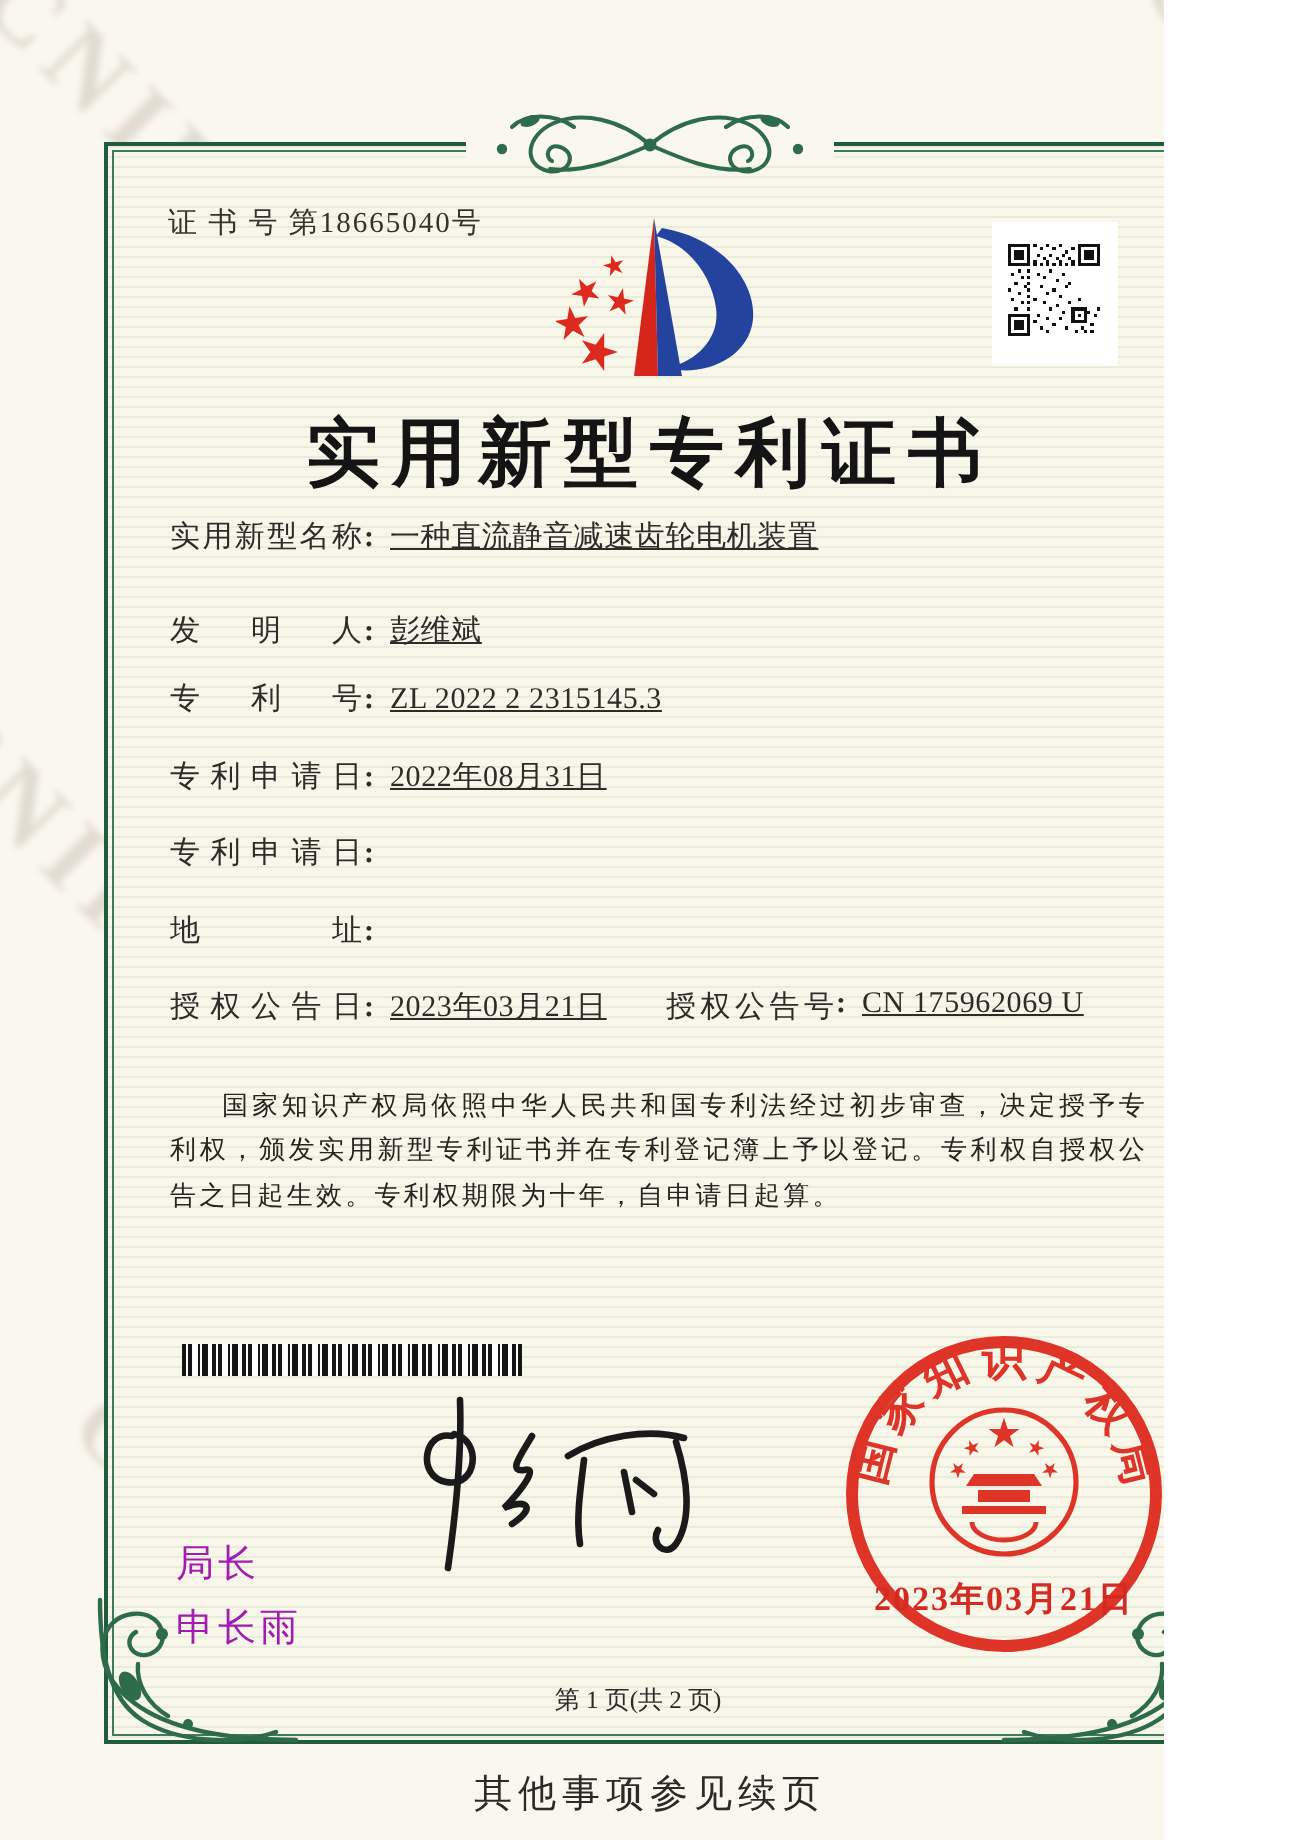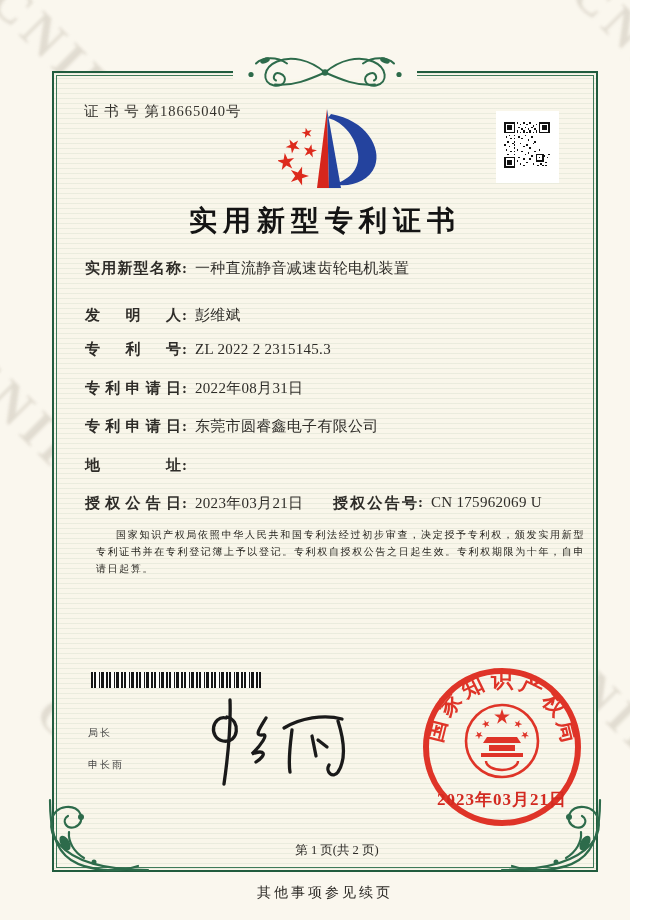--- a/index.html
+++ b/index.html
@@ -1,47 +1,47 @@
 <!DOCTYPE html>
 <html><head>
 <meta charset="utf-8">
 <style>
   html,body{margin:0;padding:0;}
-  .page{position:relative;width:630px;height:920px;background:#faf7ee;overflow:hidden;
+  .page{position:relative;width:582px;height:920px;background:#faf7ee;overflow:hidden;
         font-family:"Liberation Serif",serif;}
   
   .wm{position:absolute;font-family:"Liberation Serif",serif;font-weight:bold;
       color:rgba(168,160,142,.30);transform:rotate(45deg);letter-spacing:7px;
       filter:blur(1.6px);z-index:1;white-space:nowrap;}
   
   .frame{position:absolute;left:52px;top:71px;width:542px;height:797px;
          border:2.5px solid #215c3e;z-index:2;
          background:#f9f6ea repeating-linear-gradient(180deg,
            rgba(122,160,130,.12) 0 1px, rgba(0,0,0,0) 1px 5px);}
   .frame-inner{position:absolute;inset:2px;border:1px solid #3f7a59;}
   .ornament{position:absolute;z-index:3;}
   
   .ct{position:absolute;z-index:4;}
   .certno{left:84px;top:102px;font-size:14.5px;color:#34322d;letter-spacing:1px;}
-  .title{left:52px;top:202px;width:546px;text-align:center;font-size:28px;
+  .title{left:52px;top:202px;width:546px;text-align:center;font-size:37px;
          font-weight:bold;color:#141414;letter-spacing:6px;}
   .frow{left:85px;display:flex;align-items:baseline;font-size:15px;color:#2e2c28;width:500px;}
-  .flabel{display:inline-block;width:96px;text-align:justify;text-align-last:justify;font-weight:bold;}
+  .flabel{display:inline-block;width:96px;text-align:justify;text-align-last:justify;font-weight:normal;}
   .fcolon{margin:0 8px 0 1px;font-weight:bold;}
-  .fvalue{letter-spacing:.3px;white-space:nowrap;}
+  .fvalue{letter-spacing:.3px;white-space:nowrap;text-decoration:underline;}
   .fgroup2{position:absolute;left:248px;display:flex;align-items:flex-start;}
-  .para{left:96px;width:489px;font-size:10px;color:#26241f;text-indent:2em;
-        text-align:justify;line-height:1.72;letter-spacing:1.6px;}
+  .para{left:85px;width:489px;font-size:13px;color:#26241f;text-indent:2em;
+        text-align:justify;line-height:1.72;letter-spacing:1.6px;margin-top:16px;}
   .barcode{left:91px;top:672px;width:170px;height:16px;
      background:repeating-linear-gradient(90deg,#151515 0 2px,#fdfdfb 2px 3px,
        #151515 3px 5px,#fdfdfb 5px 8px,#151515 8px 9px,#fdfdfb 9px 10px,
        #151515 10px 13px,#fdfdfb 13px 15px);}
-  .signer{left:88px;font-family:"Liberation Sans",sans-serif;font-size:10px;color:#404040;letter-spacing:2px;}
-  .pageno{left:64px;top:842px;width:546px;text-align:center;font-size:12.5px;color:#2c2a26;font-family:Liberation Serif, serif;}
-  .footnote{left:0;top:884px;width:650px;text-align:center;font-size:14px;color:#2c2a26;letter-spacing:3px;}
+  .signer{left:88px;font-family:"Liberation Sans",sans-serif;font-size:19px;color:#a21caf;letter-spacing:2px;margin-top:43px;}
+  .pageno{left:46px;top:842px;width:546px;text-align:center;font-size:12.5px;color:#2c2a26;font-family:Liberation Serif, serif;}
+  .footnote{left:0;top:884px;width:650px;text-align:center;font-size:19px;color:#2c2a26;letter-spacing:3px;}
   .qrpatch{left:496px;top:111px;width:63px;height:72px;background:#ffffff;}
   .sealdate{font-family:"Liberation Serif",serif;font-size:17px;font-weight:bold;letter-spacing:1px;}
   .ringch{font-family:"Liberation Serif",serif;font-size:22px;font-weight:bold;}
 </style>
 </head>
 <body>
 
 <div class="page">
 
   <svg width="0" height="0" style="position:absolute" aria-hidden="true">
@@ -157,21 +157,20 @@
     <span class="fvalue">ZL 2022 2 2315145.3</span>
   </div>
   <div class="ct frow" style="top:379px">
     <span class="flabel">专利申请日</span>
       <span class="fcolon">:</span>
     <span class="fvalue">2022年08月31日</span>
   </div>
   <div class="ct frow" style="top:417px">
     <span class="flabel">专利申请日</span>
       <span class="fcolon">:</span>
-    <span class="fvalue">东莞市圆睿鑫电子有限公司</span>
   </div>
   <div class="ct frow" style="top:456px">
     <span class="flabel">地址</span>
       <span class="fcolon">:</span>
   </div>
   <div class="ct frow" style="top:494px">
     <span class="flabel">授权公告日</span>
       <span class="fcolon">:</span>
     <span class="fvalue">2023年03月21日</span>
     <span class="fgroup2">

